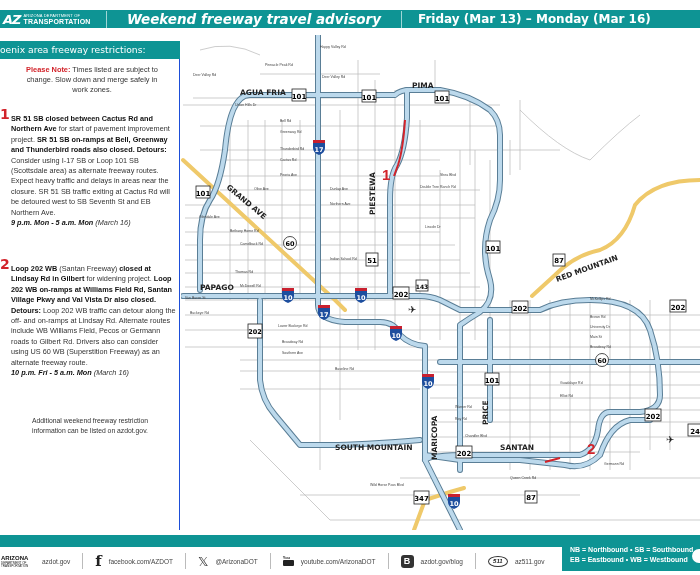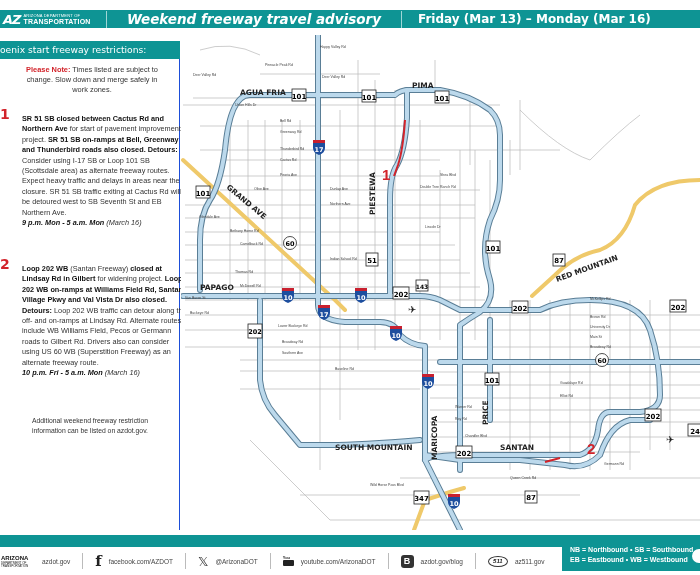--- a/index.html
+++ b/index.html
@@ -20,21 +20,21 @@
   .hdr-dates { font-family: "DejaVu Sans", sans-serif; font-weight: bold; font-size: 12px; padding-left: 16px; }
 
   .side-bar-head {
     position: absolute; left: 0; top: 41px; width: 180px; height: 18px;
     background: #0e9494; color: #fff; font-family: "DejaVu Sans", sans-serif;
     font-size: 9.2px; line-height: 18px; padding-left: 0; white-space: nowrap; overflow: hidden;
   }
   .sidebar { position: absolute; left: 0; top: 59px; width: 180px; height: 471px; border-right: 1px solid #1d4ed8; }
   .note { position: absolute; left: 22px; top: 6px; width: 140px; text-align: center; font-size: 7.4px; line-height: 10px; color: #333; }
   .note .red { color: #d2232a; font-weight: bold; }
-  .item { position: absolute; left: 11px; width: 166px; font-size: 7.3px; line-height: 10.4px; color: #333; margin-left: 11px; }
+  .item { position: absolute; left: 11px; width: 166px; font-size: 7.3px; line-height: 10.4px; color: #333; }
   .item b { color: #111; }
   .item .time { font-weight: bold; font-style: italic; color: #111; }
   .item .time-d { font-style: italic; }
   .num { position: absolute; left: 0; font-family: "DejaVu Sans", sans-serif; font-weight: bold; color: #d2232a; font-size: 14px; }
   .extra { position: absolute; left: 30px; top: 357px; width: 120px; text-align: center; font-size: 6.8px; line-height: 9.5px; color: #333; }
 
   .map { position: absolute; left: 181px; top: 35px; width: 519px; height: 495px; overflow: hidden; }
 
   .footer { position: absolute; left: 0; top: 530px; width: 700px; height: 45px; }
   .foot-band { position: absolute; left: 0; top: 5px; width: 700px; height: 12px; background: #0e9494; }
@@ -63,21 +63,21 @@
       <span class="logo-small">ARIZONA DEPARTMENT OF</span>
       <span class="logo-big">TRANSPORTATION</span>
     </span>
   </div>
   <div class="hdr-sep"></div>
   <div class="hdr-title">Weekend freeway travel advisory</div>
   <div class="hdr-sep"></div>
   <div class="hdr-dates">Friday (Mar 13) – Monday (Mar 16)</div>
 </div>
 
-<div class="side-bar-head">oenix start freeway restrictions:</div>
+<div class="side-bar-head">oenix area freeway restrictions:</div>
 
 <div class="sidebar">
   <div class="note">
     <span class="red">Please Note:</span><span> Times listed are subject to change. Slow down and merge safely in work zones.</span>
   </div>
 
   <span class="num" style="top:47px">1</span>
   <div class="item" style="top:55px">
     <b>SR 51 SB closed between Cactus Rd and Northern Ave</b><span> for start of pavement improvement project. </span><b>SR 51 SB on-ramps at Bell, Greenway and Thunderbird roads also closed.</b><b> Detours:</b><span> Consider using I-17 SB or Loop 101 SB (Scottsdale area) as alternate freeway routes. Expect heavy traffic and delays in areas near the closure. SR 51 SB traffic exiting at Cactus Rd will be detoured west to SB Seventh St and EB Northern Ave.</span><br>
     <span class="time">9 p.m. Mon - 5 a.m. Mon</span><span class="time-d"> (March 16)</span>

